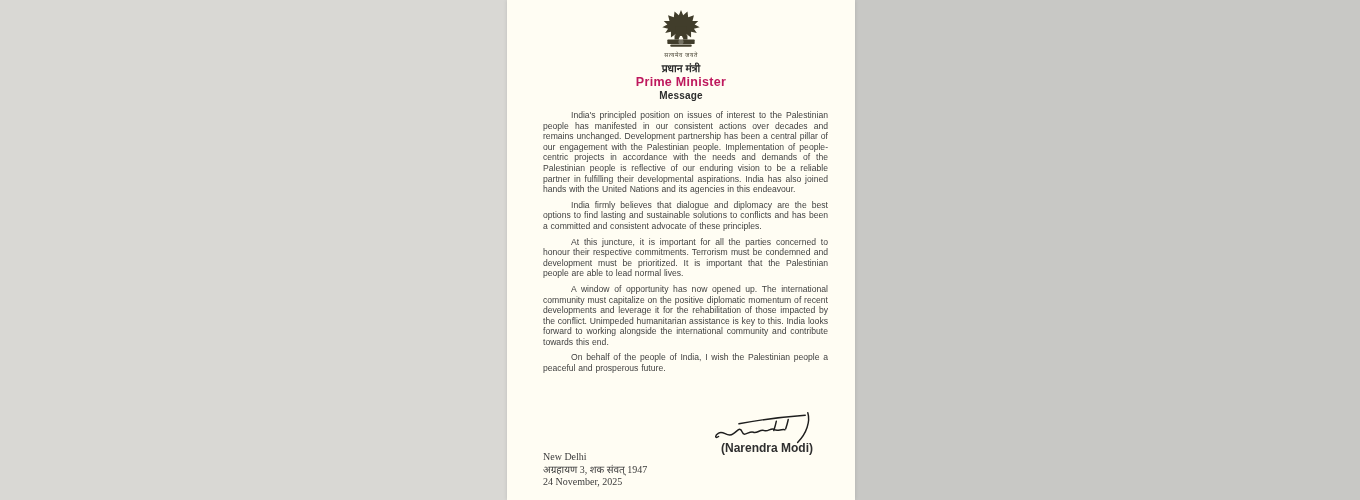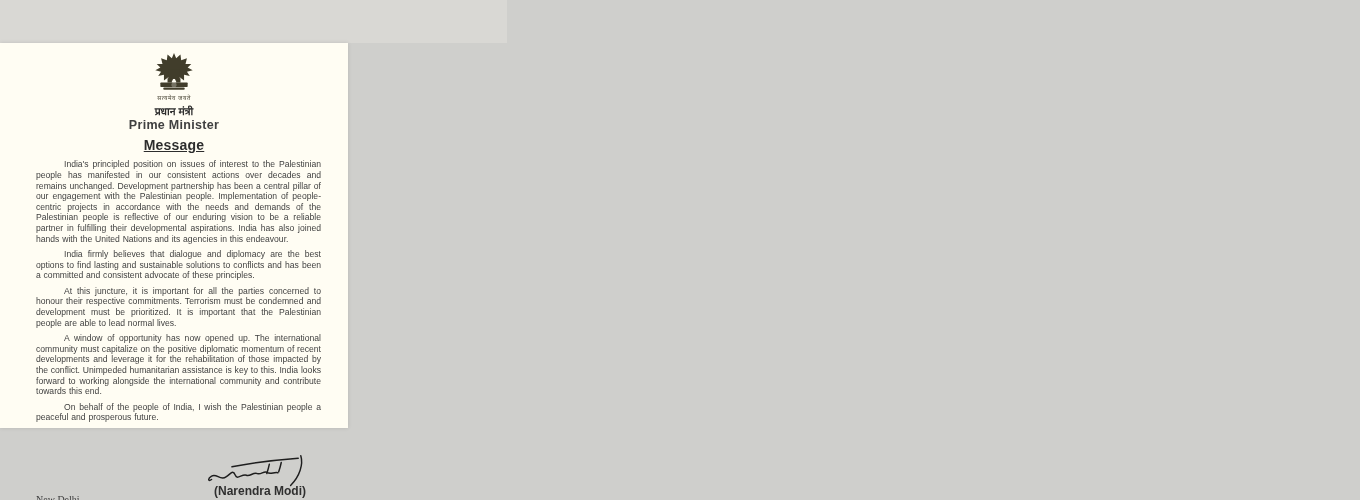--- a/index.html
+++ b/index.html
@@ -1,33 +1,33 @@
 <!DOCTYPE html>
 <html><head>
 <meta charset="utf-8">
 <style>
   html,body{margin:0;padding:0;}
   body{
     width:1360px;height:500px;overflow:hidden;
     font-family:"Liberation Sans","DejaVu Sans",sans-serif;
     background:#cfcfcc;
   }
-  .stage{display:flex;width:1360px;height:428px;flex-direction:column;}
+  .stage{display:flex;width:1360px;height:428px;}
   .band-left{width:507px;height:500px;background:#d9d8d4;}
   .band-right{flex:1;height:500px;background:#c8c8c5;}
   .page{
     width:348px;height:500px;background:#fffdf3;position:relative;
     box-shadow:0 0 4px rgba(0,0,0,0.12);
   }
   .page-head{text-align:center;padding-top:7px;}
   .emblem-svg{width:46px;height:45px;display:block;margin:0 auto;}
   .motto{font-size:6px;letter-spacing:0.5px;color:#4a4636;line-height:7px;}
   .title-hindi{font-size:10.5px;font-weight:600;color:#2d2d2d;margin-top:3px;line-height:13px;}
-  .title-en{font-size:12.5px;font-weight:bold;color:#404040;line-height:15px;letter-spacing:0.3px;}
-  .subject{font-size:14px;font-weight:bold;text-decoration:underline;color:#2d2d2d;margin-top:6px;line-height:12px;letter-spacing:0.2px;}
+  .title-en{font-size:12.5px;font-weight:bold;color:#be185d;line-height:15px;letter-spacing:0.3px;}
+  .subject{font-size:10px;font-weight:bold;color:#2d2d2d;line-height:12px;letter-spacing:0.2px;}
   .body-text{margin:8px 27px 0 36px;}
   .body-text p{
     font-size:8.6px;line-height:10.6px;text-align:justify;text-indent:28px;
     margin:0 0 5px 0;color:#3f3f3f;word-spacing:0.4px;
   }
   .signature-block{position:absolute;top:411px;right:24px;width:128px;text-align:center;}
   .signature-svg{width:118px;height:34px;display:block;margin:0 auto -2px auto;}
   .signed-name{font-size:12px;font-weight:bold;color:#2f2f2f;line-height:11px;}
   .footer-block{position:absolute;left:36px;top:451px;text-align:left;}
   .footer-block div{font-size:10px;color:#3b3b3b;line-height:12.6px;font-family:Liberation Serif, serif;}

